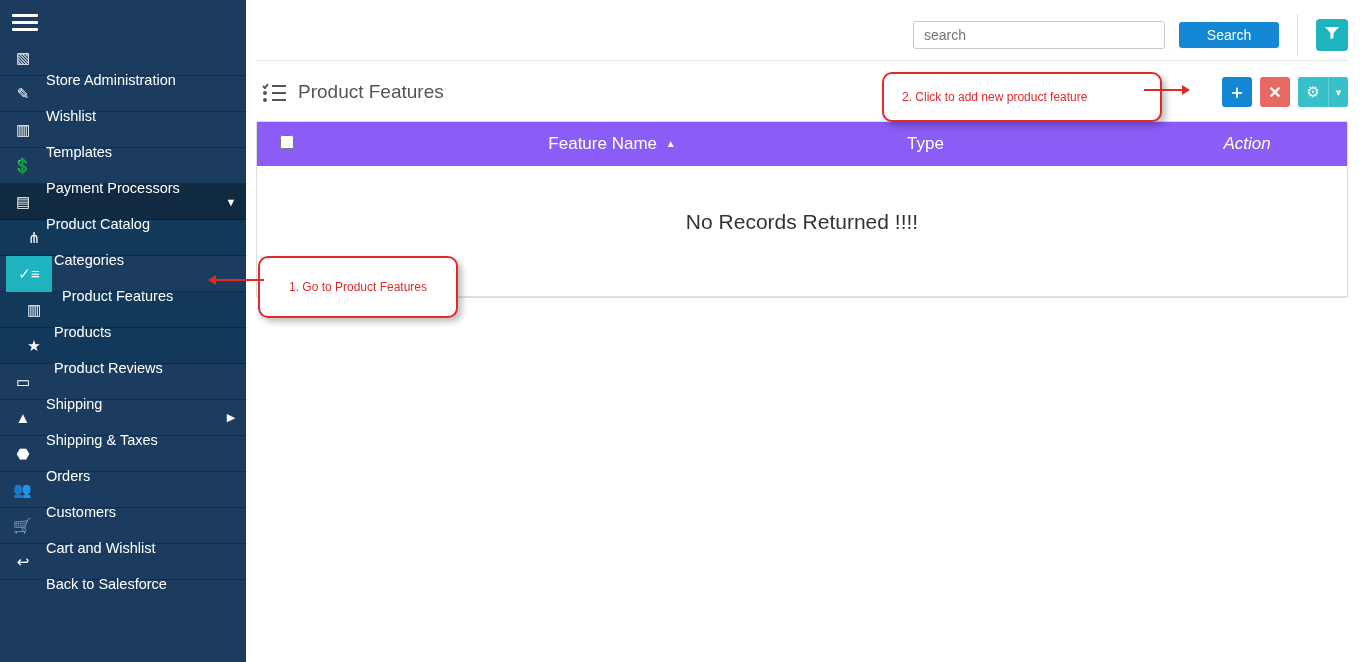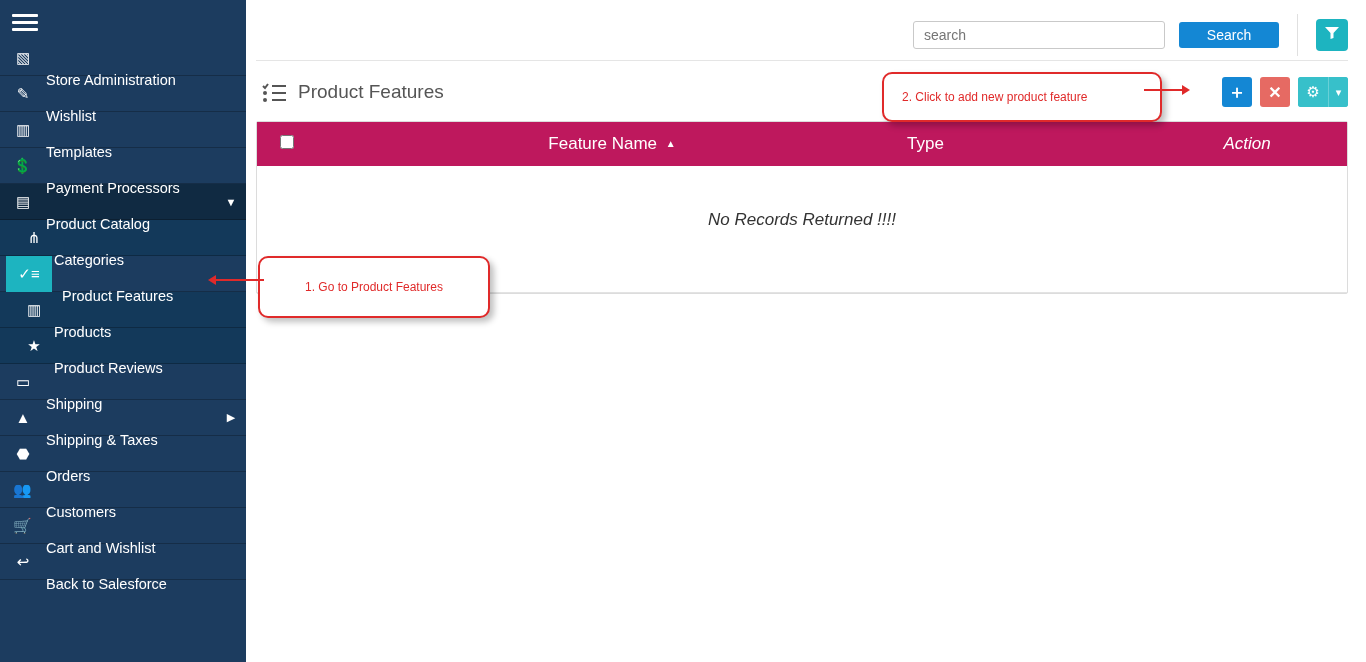--- a/index.html
+++ b/index.html
@@ -170,57 +170,56 @@
     cursor:pointer;
   }
 
   
   .data-table {
     border: 1px solid #dcdcdc;
     border-radius: 2px;
     margin-top: 2px;
   }
   .thead {
-    background: #be185d;
+    background: #8b5cf6;
     color: #fff;
     display: flex;
     align-items: center;
     height: 44px;
     font-size: 17px;
   }
   .th-check { width: 60px; text-align: center; }
   .th-check input { width: 14px; height: 14px; }
   .th-name { flex: 1; text-align: center; }
   .th-type { width: 240px; text-align: left; }
   .th-action { width: 200px; text-align: center; font-style: italic; }
   .sort-ind { font-size: 10px; vertical-align: 2px; margin-left: 4px; }
 
   .tbody {
     padding: 44px 0 62px;
     text-align: center;
     color: #333;
-    font-size: 17px;
+    font-size: 21px;
     border-bottom: 1px solid #e3e3e3;
-    font-style: italic;
   }
 
   
   .callout {
     position: absolute;
     background: #fff;
     border: 2px solid #e02a2a;
     border-radius: 10px;
     padding: 14px 20px;
     color: #e02a2a;
     font-size: 12px;
     box-shadow: 4px 4px 6px rgba(0,0,0,.25);
     z-index: 50;
     pointer-events: none;
   }
-  .callout-1 { left: 258px; top: 256px; width: 232px; text-align: center; padding: 22px 20px; }
+  .callout-1 { left: 258px; top: 256px; width: 200px; text-align: center; padding: 22px 20px; }
   .callout-2 { left: 882px; top: 72px; width: 280px; text-align: left; padding: 16px 18px; }
 
   .callout-tail-right {
     position: absolute;
     right: -30px; top: 8px;
     width: 40px; height: 18px;
     overflow: visible;
   }
   .callout-tail-right svg { position: absolute; left:-6px; top:-2px; }
 

